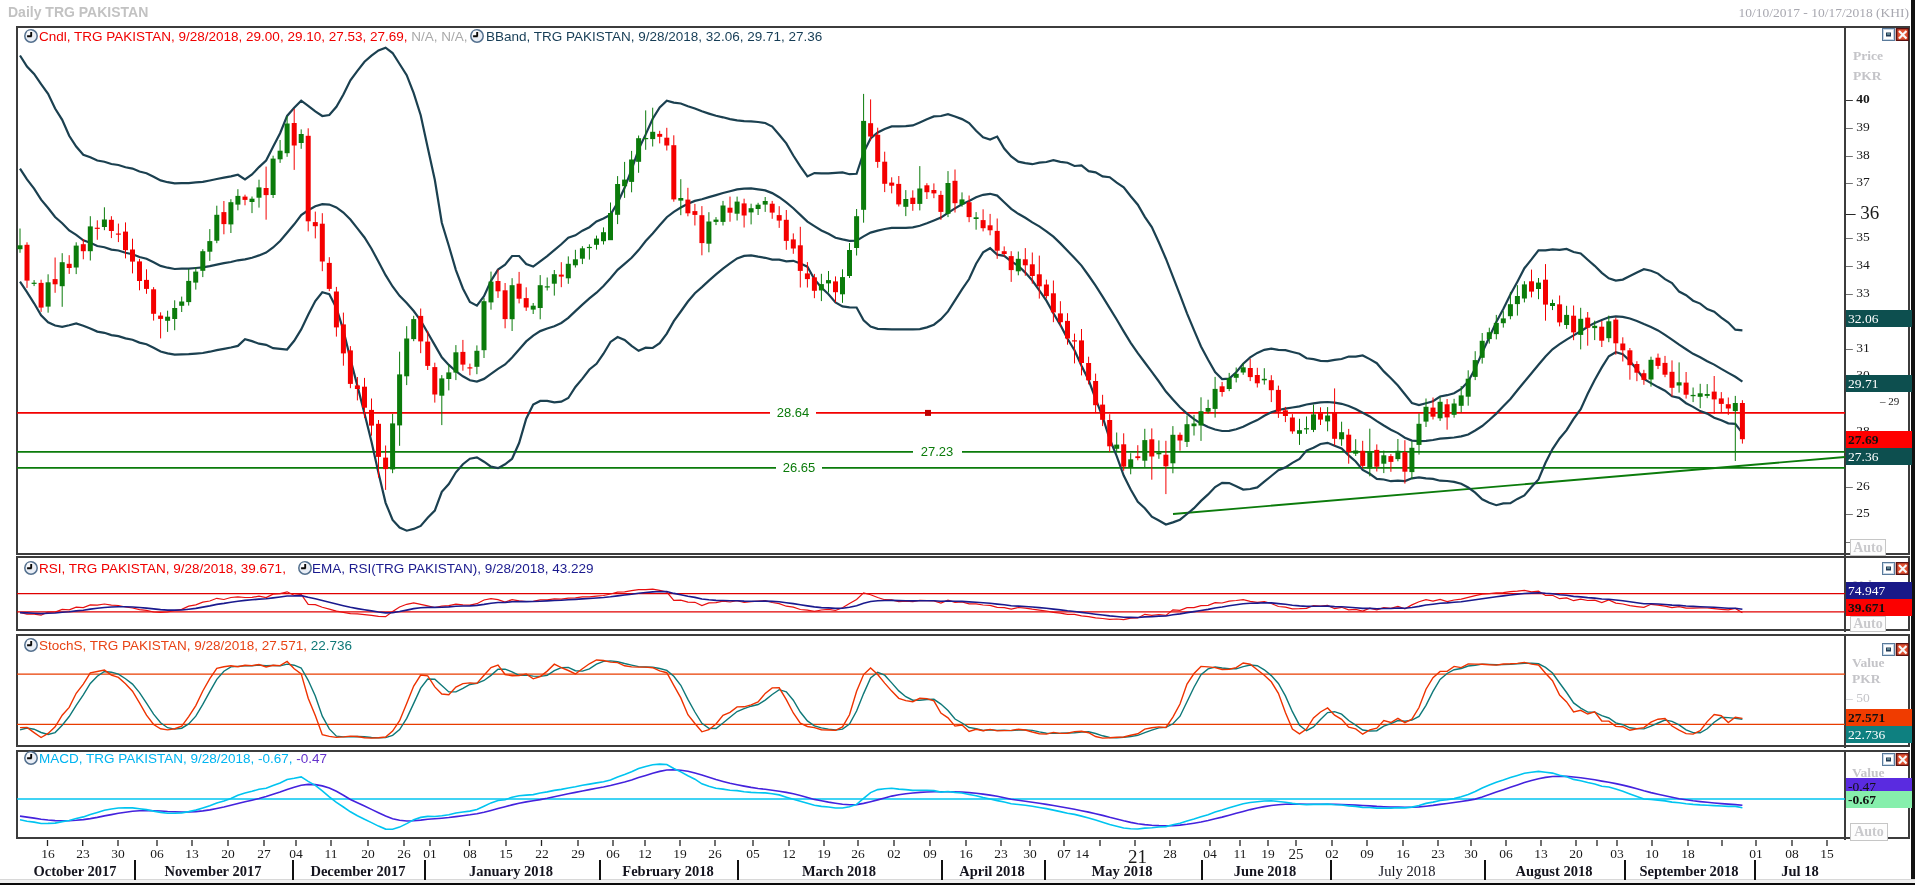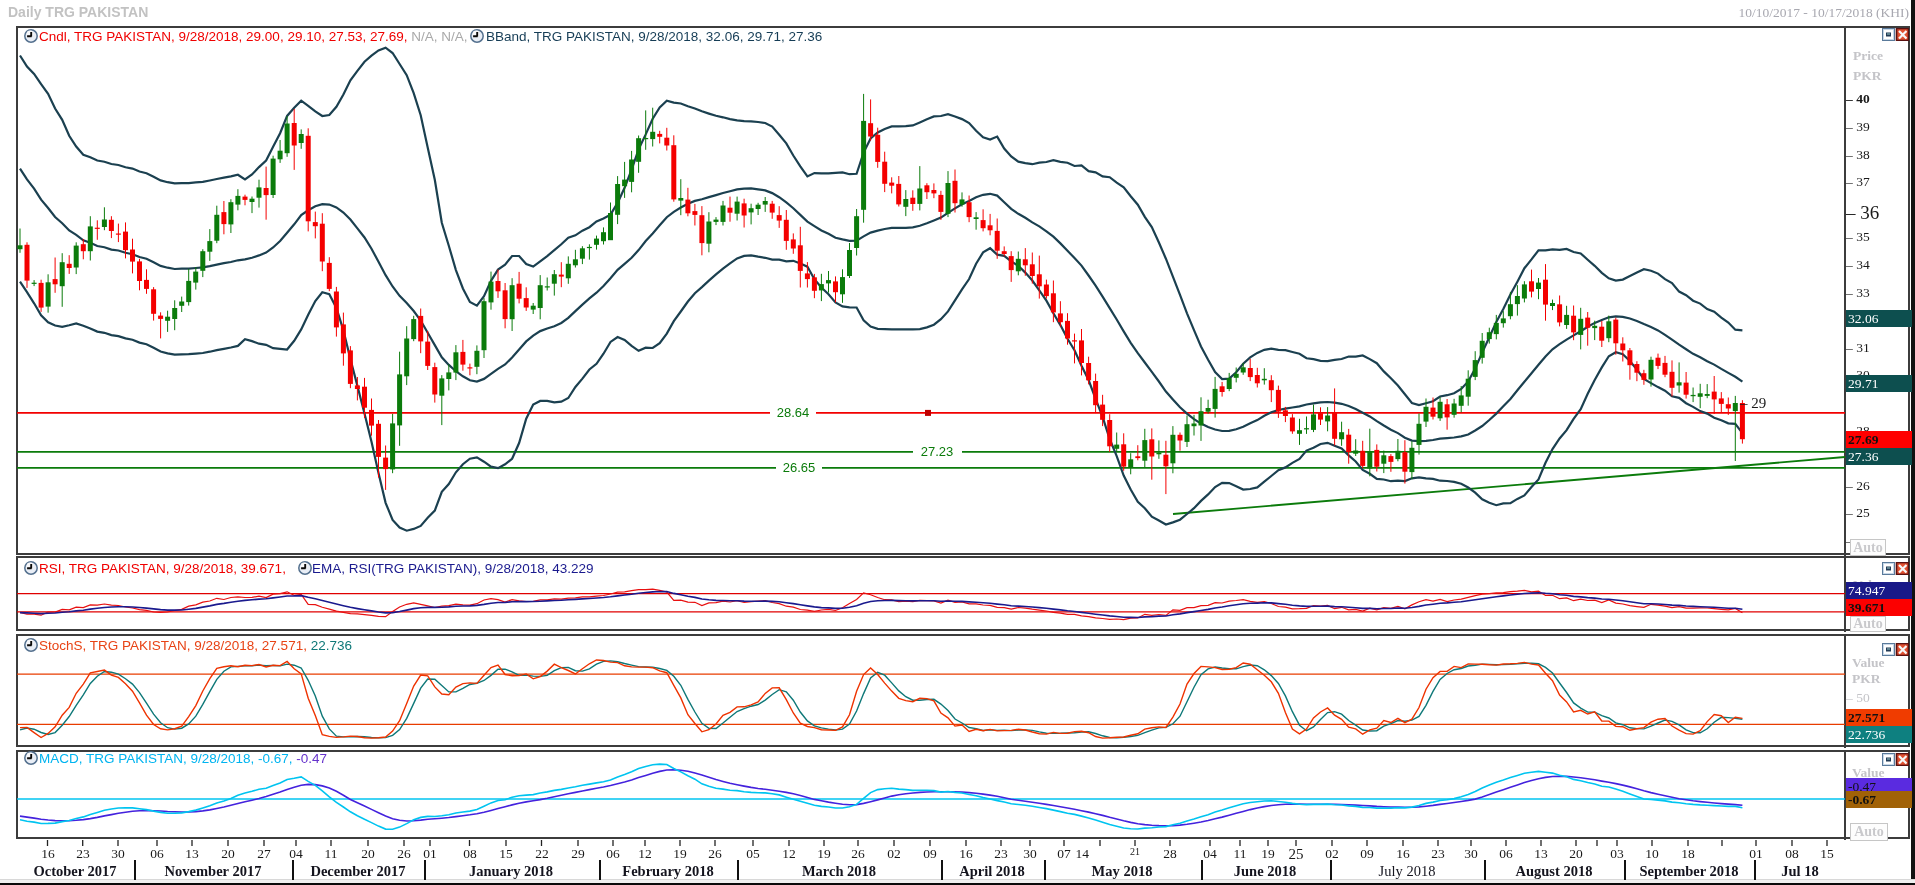--- a/index.html
+++ b/index.html
@@ -665,21 +665,21 @@
     <rect x="5" y="5.5" width="3" height="1" fill="#9cc"></rect>
     <rect x="14.5" y="0.5" width="12" height="12" fill="#e05030" stroke="#5a1010" stroke-width="1.6"></rect>
     <path d="M17 3 L24.5 10.5 M24.5 3 L17 10.5" stroke="#f8f8f8" stroke-width="2.2"></path>
   </svg>
 <div style="position:absolute;left:1853px;top:46px;"><span class="gl">Price</span></div>
 <div style="position:absolute;left:1853px;top:66px;"><span class="gl">PKR</span></div>
 <div class="ab ser" style="left:1846px;top:505px;font-size:13.5px;color:#1a1a1a;">–&nbsp;25</div>
 <div class="ab ser" style="left:1846px;top:478px;font-size:13.5px;color:#1a1a1a;">–&nbsp;26</div>
 <div class="ab ser" style="left:1846px;top:450px;font-size:13.5px;color:#1a1a1a;">–&nbsp;27</div>
 <div class="ab ser" style="left:1846px;top:423px;font-size:13.5px;color:#1a1a1a;">–&nbsp;28</div>
-<div class="ab ser" style="left:1740px;top:395px;font-size:15px;color:#1a1a1a;">–&nbsp;29</div>
+<div class="ab ser" style="left:1880px;top:395px;font-size:11px;color:#1a1a1a;">–&nbsp;29</div>
 <div class="ab ser" style="left:1846px;top:367px;font-size:13.5px;color:#1a1a1a;">–&nbsp;30</div>
 <div class="ab ser" style="left:1846px;top:340px;font-size:13.5px;color:#1a1a1a;">–&nbsp;31</div>
 <div class="ab ser" style="left:1846px;top:312px;font-size:13.5px;color:#1a1a1a;">–&nbsp;32</div>
 <div class="ab ser" style="left:1846px;top:285px;font-size:13.5px;color:#1a1a1a;">–&nbsp;33</div>
 <div class="ab ser" style="left:1846px;top:257px;font-size:13.5px;color:#1a1a1a;">–&nbsp;34</div>
 <div class="ab ser" style="left:1846px;top:229px;font-size:13.5px;color:#1a1a1a;">–&nbsp;35</div>
 <div class="ab ser" style="left:1846px;top:202px;font-size:19px;color:#1a1a1a;">–&nbsp;36</div>
 <div class="ab ser" style="left:1846px;top:174px;font-size:13.5px;color:#1a1a1a;">–&nbsp;37</div>
 <div class="ab ser" style="left:1846px;top:147px;font-size:13.5px;color:#1a1a1a;">–&nbsp;38</div>
 <div class="ab ser" style="left:1846px;top:119px;font-size:13.5px;color:#1a1a1a;">–&nbsp;39</div>
@@ -694,21 +694,21 @@
 <div class="box" style="top:582px;background:#191988;color:#fff;">74.947</div>
 <div class="box" style="top:599px;background:#fc0000;color:#111;font-weight:bold;">39.671</div>
 <div class="auto" style="left:1850px;top:616px;width:34px;height:14px;line-height:14px">Auto</div>
 <div style="position:absolute;left:1852px;top:653px;"><span class="gl">Value</span></div>
 <div style="position:absolute;left:1852px;top:669px;"><span class="gl">PKR</span></div>
 <div class="ab ser" style="left:1846px;top:690px;font-size:13.5px;color:#c4c4c8">–&nbsp;50</div>
 <div class="box" style="top:709px;background:#f03c00;color:#111;font-weight:bold;">27.571</div>
 <div class="box" style="top:726px;background:#0e8080;color:#fff;">22.736</div>
 <div style="position:absolute;left:1852px;top:763px;"><span class="gl">Value</span></div>
 <div class="box" style="top:778px;background:#5a2be0;color:#111;">-0.47</div>
-<div class="box" style="top:791px;background:#a16207;color:#111;font-weight:bold;">-0.67</div>
+<div class="box" style="top:791px;background:#86efac;color:#111;font-weight:bold;">-0.67</div>
 <div class="auto" style="left:1850px;top:823px;width:36px;height:16px;line-height:16px">Auto</div>
 <div class="ab ser" style="left:36px;top:846px;width:24px;text-align:center;font-size:13.5px;color:#1a1a1a">16</div>
 <div class="ab ser" style="left:71px;top:846px;width:24px;text-align:center;font-size:13.5px;color:#1a1a1a">23</div>
 <div class="ab ser" style="left:106px;top:846px;width:24px;text-align:center;font-size:13.5px;color:#1a1a1a">30</div>
 <div class="ab ser" style="left:145px;top:846px;width:24px;text-align:center;font-size:13.5px;color:#1a1a1a">06</div>
 <div class="ab ser" style="left:180px;top:846px;width:24px;text-align:center;font-size:13.5px;color:#1a1a1a">13</div>
 <div class="ab ser" style="left:216px;top:846px;width:24px;text-align:center;font-size:13.5px;color:#1a1a1a">20</div>
 <div class="ab ser" style="left:252px;top:846px;width:24px;text-align:center;font-size:13.5px;color:#1a1a1a">27</div>
 <div class="ab ser" style="left:284px;top:846px;width:24px;text-align:center;font-size:13.5px;color:#1a1a1a">04</div>
 <div class="ab ser" style="left:319px;top:846px;width:24px;text-align:center;font-size:13.5px;color:#1a1a1a">11</div>
@@ -727,21 +727,21 @@
 <div class="ab ser" style="left:777px;top:846px;width:24px;text-align:center;font-size:13.5px;color:#1a1a1a">12</div>
 <div class="ab ser" style="left:812px;top:846px;width:24px;text-align:center;font-size:13.5px;color:#1a1a1a">19</div>
 <div class="ab ser" style="left:846px;top:846px;width:24px;text-align:center;font-size:13.5px;color:#1a1a1a">26</div>
 <div class="ab ser" style="left:882px;top:846px;width:24px;text-align:center;font-size:13.5px;color:#1a1a1a">02</div>
 <div class="ab ser" style="left:918px;top:846px;width:24px;text-align:center;font-size:13.5px;color:#1a1a1a">09</div>
 <div class="ab ser" style="left:954px;top:846px;width:24px;text-align:center;font-size:13.5px;color:#1a1a1a">16</div>
 <div class="ab ser" style="left:989px;top:846px;width:24px;text-align:center;font-size:13.5px;color:#1a1a1a">23</div>
 <div class="ab ser" style="left:1018px;top:846px;width:24px;text-align:center;font-size:13.5px;color:#1a1a1a">30</div>
 <div class="ab ser" style="left:1052px;top:846px;width:24px;text-align:center;font-size:13.5px;color:#1a1a1a">07</div>
 <div class="ab ser" style="left:1065px;top:846px;width:24px;text-align:right;font-size:13.5px;color:#1a1a1a">14</div>
-<div class="ab ser" style="left:1123px;top:846px;width:24px;text-align:center;font-size:10px;color:#1a1a1a">21</div>
+<div class="ab ser" style="left:1123px;top:846px;width:24px;text-align:right;font-size:19px;color:#1a1a1a">21</div>
 <div class="ab ser" style="left:1158px;top:846px;width:24px;text-align:center;font-size:13.5px;color:#1a1a1a">28</div>
 <div class="ab ser" style="left:1198px;top:846px;width:24px;text-align:center;font-size:13.5px;color:#1a1a1a">04</div>
 <div class="ab ser" style="left:1228px;top:846px;width:24px;text-align:center;font-size:13.5px;color:#1a1a1a">11</div>
 <div class="ab ser" style="left:1256px;top:846px;width:24px;text-align:center;font-size:13.5px;color:#1a1a1a">19</div>
 <div class="ab ser" style="left:1284px;top:846px;width:24px;text-align:center;font-size:15px;color:#1a1a1a">25</div>
 <div class="ab ser" style="left:1320px;top:846px;width:24px;text-align:center;font-size:13.5px;color:#1a1a1a">02</div>
 <div class="ab ser" style="left:1355px;top:846px;width:24px;text-align:center;font-size:13.5px;color:#1a1a1a">09</div>
 <div class="ab ser" style="left:1391px;top:846px;width:24px;text-align:center;font-size:13.5px;color:#1a1a1a">16</div>
 <div class="ab ser" style="left:1426px;top:846px;width:24px;text-align:center;font-size:13.5px;color:#1a1a1a">23</div>
 <div class="ab ser" style="left:1459px;top:846px;width:24px;text-align:center;font-size:13.5px;color:#1a1a1a">30</div>

